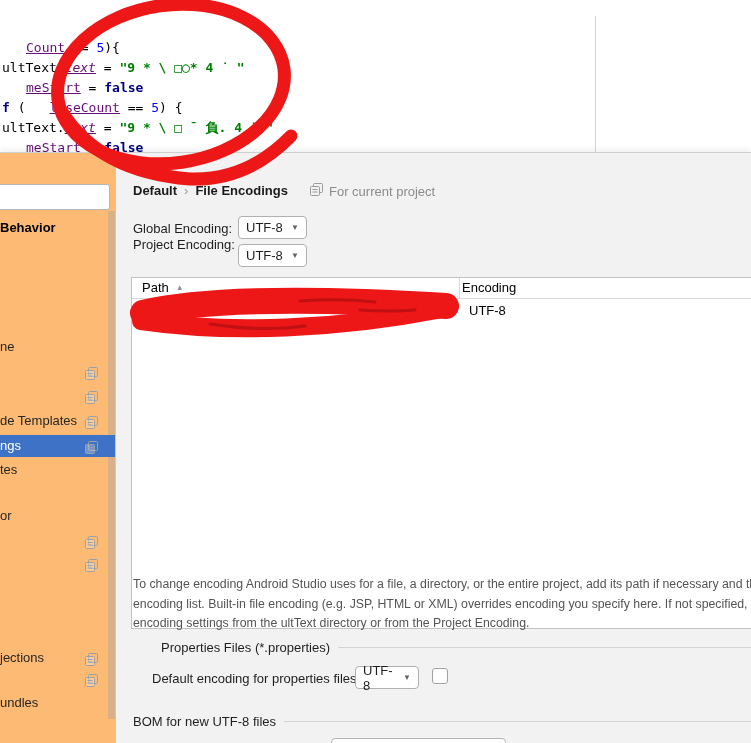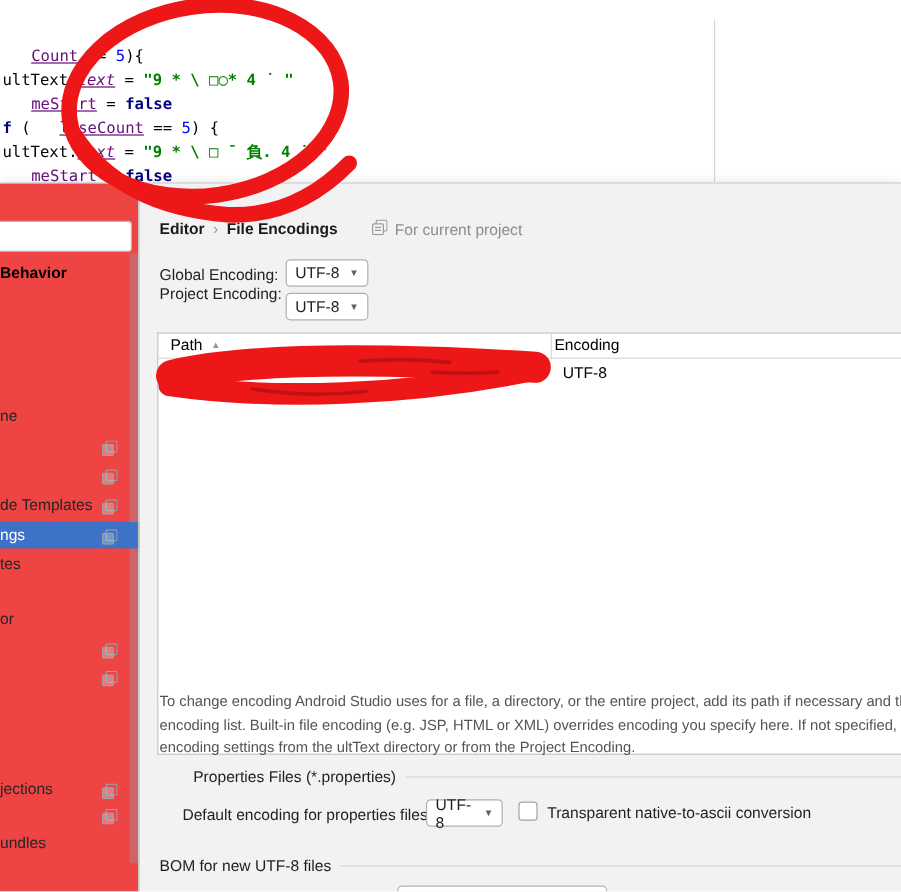--- a/index.html
+++ b/index.html
@@ -15,21 +15,21 @@
   .seg-fi  { color:#660e7a; text-decoration:underline; font-style:italic; }
   .seg-n   { color:#0000ff; }
   .seg-k   { color:#000080; font-weight:bold; }
   .seg-str { color:#008000; font-weight:bold; }
   .margin-guide { position:absolute; left:595px; top:16px; width:1px; height:136px; background:#d6d6d6; }
 
   
   .dialog { position:absolute; left:0; top:152px; width:751px; height:591px; background:#f2f2f2; border-top:1px solid #cfcfcf; box-shadow:0 -3px 6px rgba(0,0,0,0.06); }
 
   
-  .sidebar { position:absolute; left:0; top:0; width:116px; height:591px; background:#ef4444; overflow:hidden; }
+  .sidebar { position:absolute; left:0; top:0; width:116px; height:591px; background:#fdba74; overflow:hidden; }
   .sidebar-search { position:absolute; left:-34px; top:31px; width:144px; height:26px; background:#fff; border:1px solid #b6b6b6; border-radius:3px; }
   .tree-scrollbar { position:absolute; left:108px; top:58px; width:14px; height:508px; background:rgba(150,160,172,0.35); }
   .sidebar-divider { position:absolute; right:0; top:0; width:1px; height:591px; background:#c9c9c9; }
   .tree-item { position:absolute; left:0; width:124px; height:22px; line-height:22px; color:#262626; }
   .tree-item .lbl { position:absolute; left:0; top:0; white-space:nowrap; }
   .tree-item.bold .lbl { font-weight:bold; color:#000; }
   .tree-item.selected { background:#3d72c6; }
   .tree-item.selected .lbl { color:#fff; }
   .tree-item .proj-icon { position:absolute; left:85px; top:4px; }
 
@@ -171,21 +171,21 @@
           <div class="tree-item" style="top: 539px;">
             <span class="lbl">undles</span>
           </div>
         </div>
       <div class="sidebar-divider"></div>
     </div>
 
     <div class="content">
 
       <div class="breadcrumb">
-        <span>Editor</span><span class="sep">›</span><span>File Encodings</span>
+        <span>Default</span><span class="sep">›</span><span>File Encodings</span>
       </div>
       <div class="for-project">
         <span>
           <svg width="13" height="13" viewBox="0 0 13 13">
               <rect x="3.5" y="0.5" width="9" height="9" rx="1" fill="none" stroke="#9b9b9b"></rect>
               <rect x="0.5" y="3.5" width="9" height="9" rx="1" fill="#f2f2f2" stroke="#9b9b9b"></rect>
               <path d="M2.5 6.5h5M2.5 9h5" stroke="#9b9b9b" fill="none"></path>
             </svg>
         </span>
         <span>For current project</span>
@@ -224,21 +224,20 @@
         <span class="title">Properties Files (*.properties)</span>
         <span class="rule"></span>
       </div>
 
       <div class="props-label">Default encoding for properties files:</div>
       <div class="combo" style="left:231px; top:513px; width:64px;">
         <span>UTF-8</span>
         <span class="arrow">▼</span>
       </div>
       <div class="checkbox"></div>
-      <div class="checkbox-label">Transparent native-to-ascii conversion</div>
 
       <div class="section section-2">
         <span class="title">BOM for new UTF-8 files</span>
         <span class="rule"></span>
       </div>
       <div class="partial-combo"></div>
 
     </div>
   </div>
 

